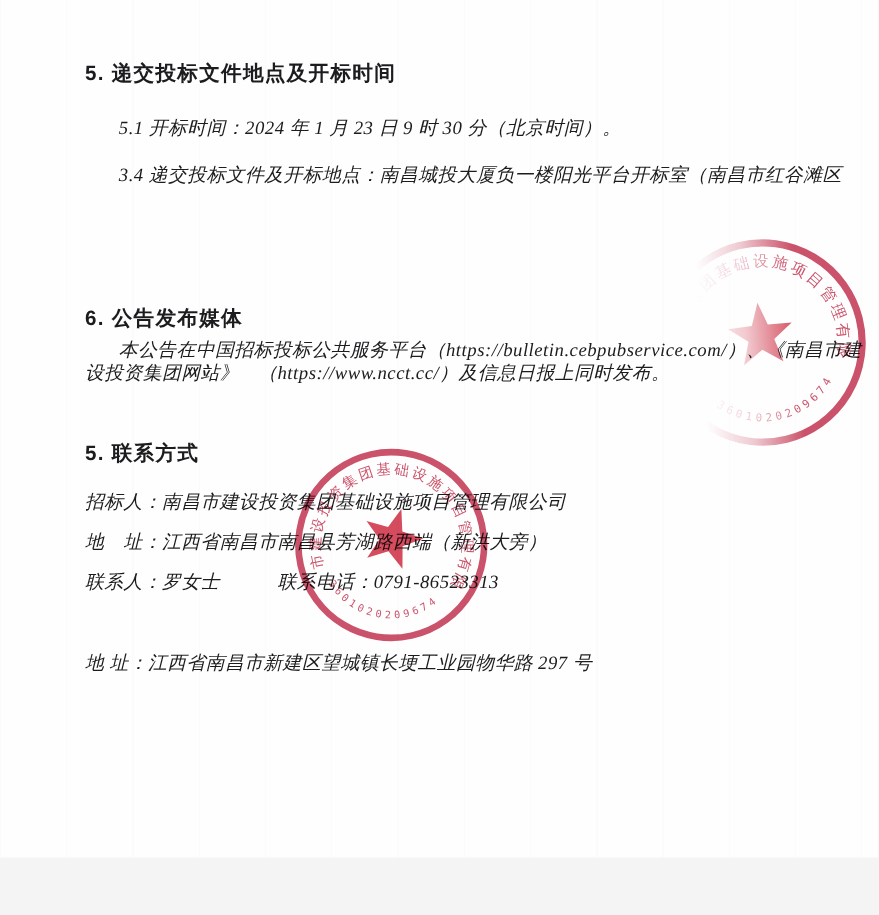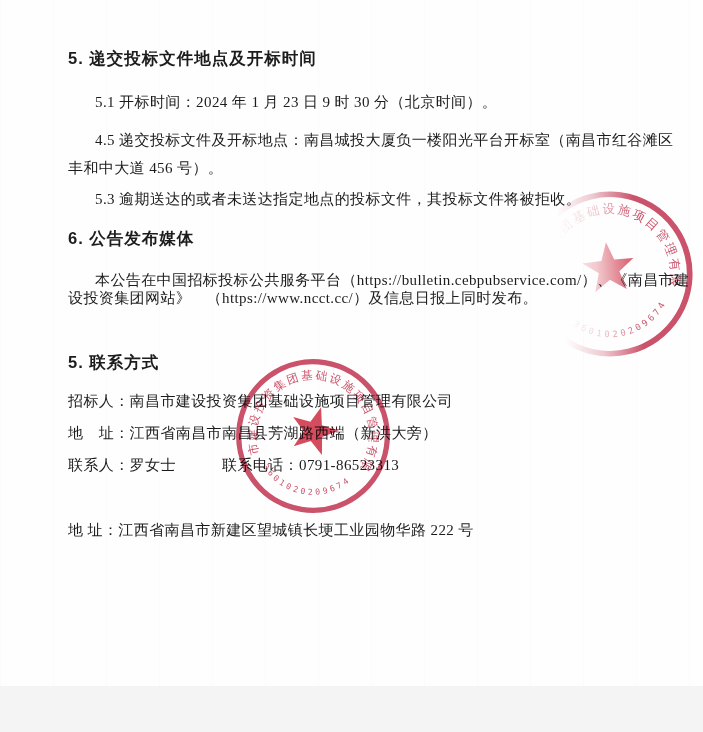--- a/index.html
+++ b/index.html
@@ -17,20 +17,21 @@
   .heading{
     position:absolute;
     font-family:"Liberation Sans","DejaVu Sans",sans-serif;
     font-weight:bold;font-size:16.5px;letter-spacing:1px;
     white-space:pre;
   }
   .line{
     position:absolute;
     font-size:15px;letter-spacing:0.4px;
     white-space:pre;
+    font-style:italic;
   }
   .stamp{
     position:absolute;
     mix-blend-mode:multiply;
     opacity:0.88;
     pointer-events:none;
   }
   .stamp svg{display:block;}
   .stamp-main{left:231px;top:354px;width:164px;height:164px;transform:rotate(9deg);}
   .stamp-partial{
@@ -42,33 +43,31 @@
   .arc-company{font-size:12px;letter-spacing:2.2px;font-family:"Liberation Serif",serif;}
   .arc-serial{font-size:8.5px;letter-spacing:3px;font-family:"DejaVu Sans Mono",monospace;}
 </style>
 </head>
 <body>
 
 <div class="page">
 
   <div class="heading" style="left:68px;top:48px;">5. 递交投标文件地点及开标时间</div>
   <div class="line" style="left:95px;top:93px;">5.1 开标时间：2024 年 1 月 23 日 9 时 30 分（北京时间）。</div>
-  <div class="line" style="left:95px;top:131px;">4.5 递交投标文件及开标地点：南昌城投大厦负一楼阳光平台开标室（南昌市红谷滩区</div>
-  <div class="line" style="left:68px;top:159px;">丰和中大道 456 号）。</div>
-  <div class="line" style="left:95px;top:190px;">5.3 逾期送达的或者未送达指定地点的投标文件，其投标文件将被拒收。</div>
+  <div class="line" style="left:95px;top:131px;">3.4 递交投标文件及开标地点：南昌城投大厦负一楼阳光平台开标室（南昌市红谷滩区</div>
 
-  <div class="heading" style="left:68px;top:228px;">6. 公告发布媒体</div>
+  <div class="heading" style="left:68px;top:244px;">6. 公告发布媒体</div>
   <div class="line" style="left:95px;top:271px;">本公告在中国招标投标公共服务平台（https://bulletin.cebpubservice.com/）、《南昌市建</div>
   <div class="line" style="left:68px;top:289px;">设投资集团网站》　（https://www.ncct.cc/）及信息日报上同时发布。</div>
 
   <div class="heading" style="left:68px;top:352px;">5. 联系方式</div>
   <div class="line" style="left:68px;top:392px;">招标人：南昌市建设投资集团基础设施项目管理有限公司</div>
   <div class="line" style="left:68px;top:424px;">地　址：江西省南昌市南昌县芳湖路西端（新洪大旁）</div>
   <div class="line" style="left:68px;top:456px;text-align:right;">联系人：罗女士　　　联系电话：0791-86523313</div>
-  <div class="line" style="left:68px;top:521px;">地 址：江西省南昌市新建区望城镇长埂工业园物华路 222 号</div>
+  <div class="line" style="left:68px;top:521px;">地 址：江西省南昌市新建区望城镇长埂工业园物华路 297 号</div>
 
   <div class="stamp stamp-main">
     <svg width="164" height="164" viewBox="0 0 170 170">
       <circle cx="85" cy="85" r="77" fill="none" stroke="#c43a55" stroke-width="5.5"></circle>
       <path id="s1-arc-top" d="M 33.9 114.5 A 59 59 0 1 1 136.1 114.5" fill="none"></path>
       <path id="s1-arc-bottom" d="M 38.3 124.2 A 61 61 0 0 0 131.7 124.2" fill="none"></path>
       <text class="arc-company" fill="#c43a55" text-anchor="middle">
         <textPath href="#s1-arc-top" startOffset="50%">南昌市建设投资集团基础设施项目管理有限公司</textPath>
       </text>
       <text class="arc-serial" fill="#c43a55" text-anchor="middle">

